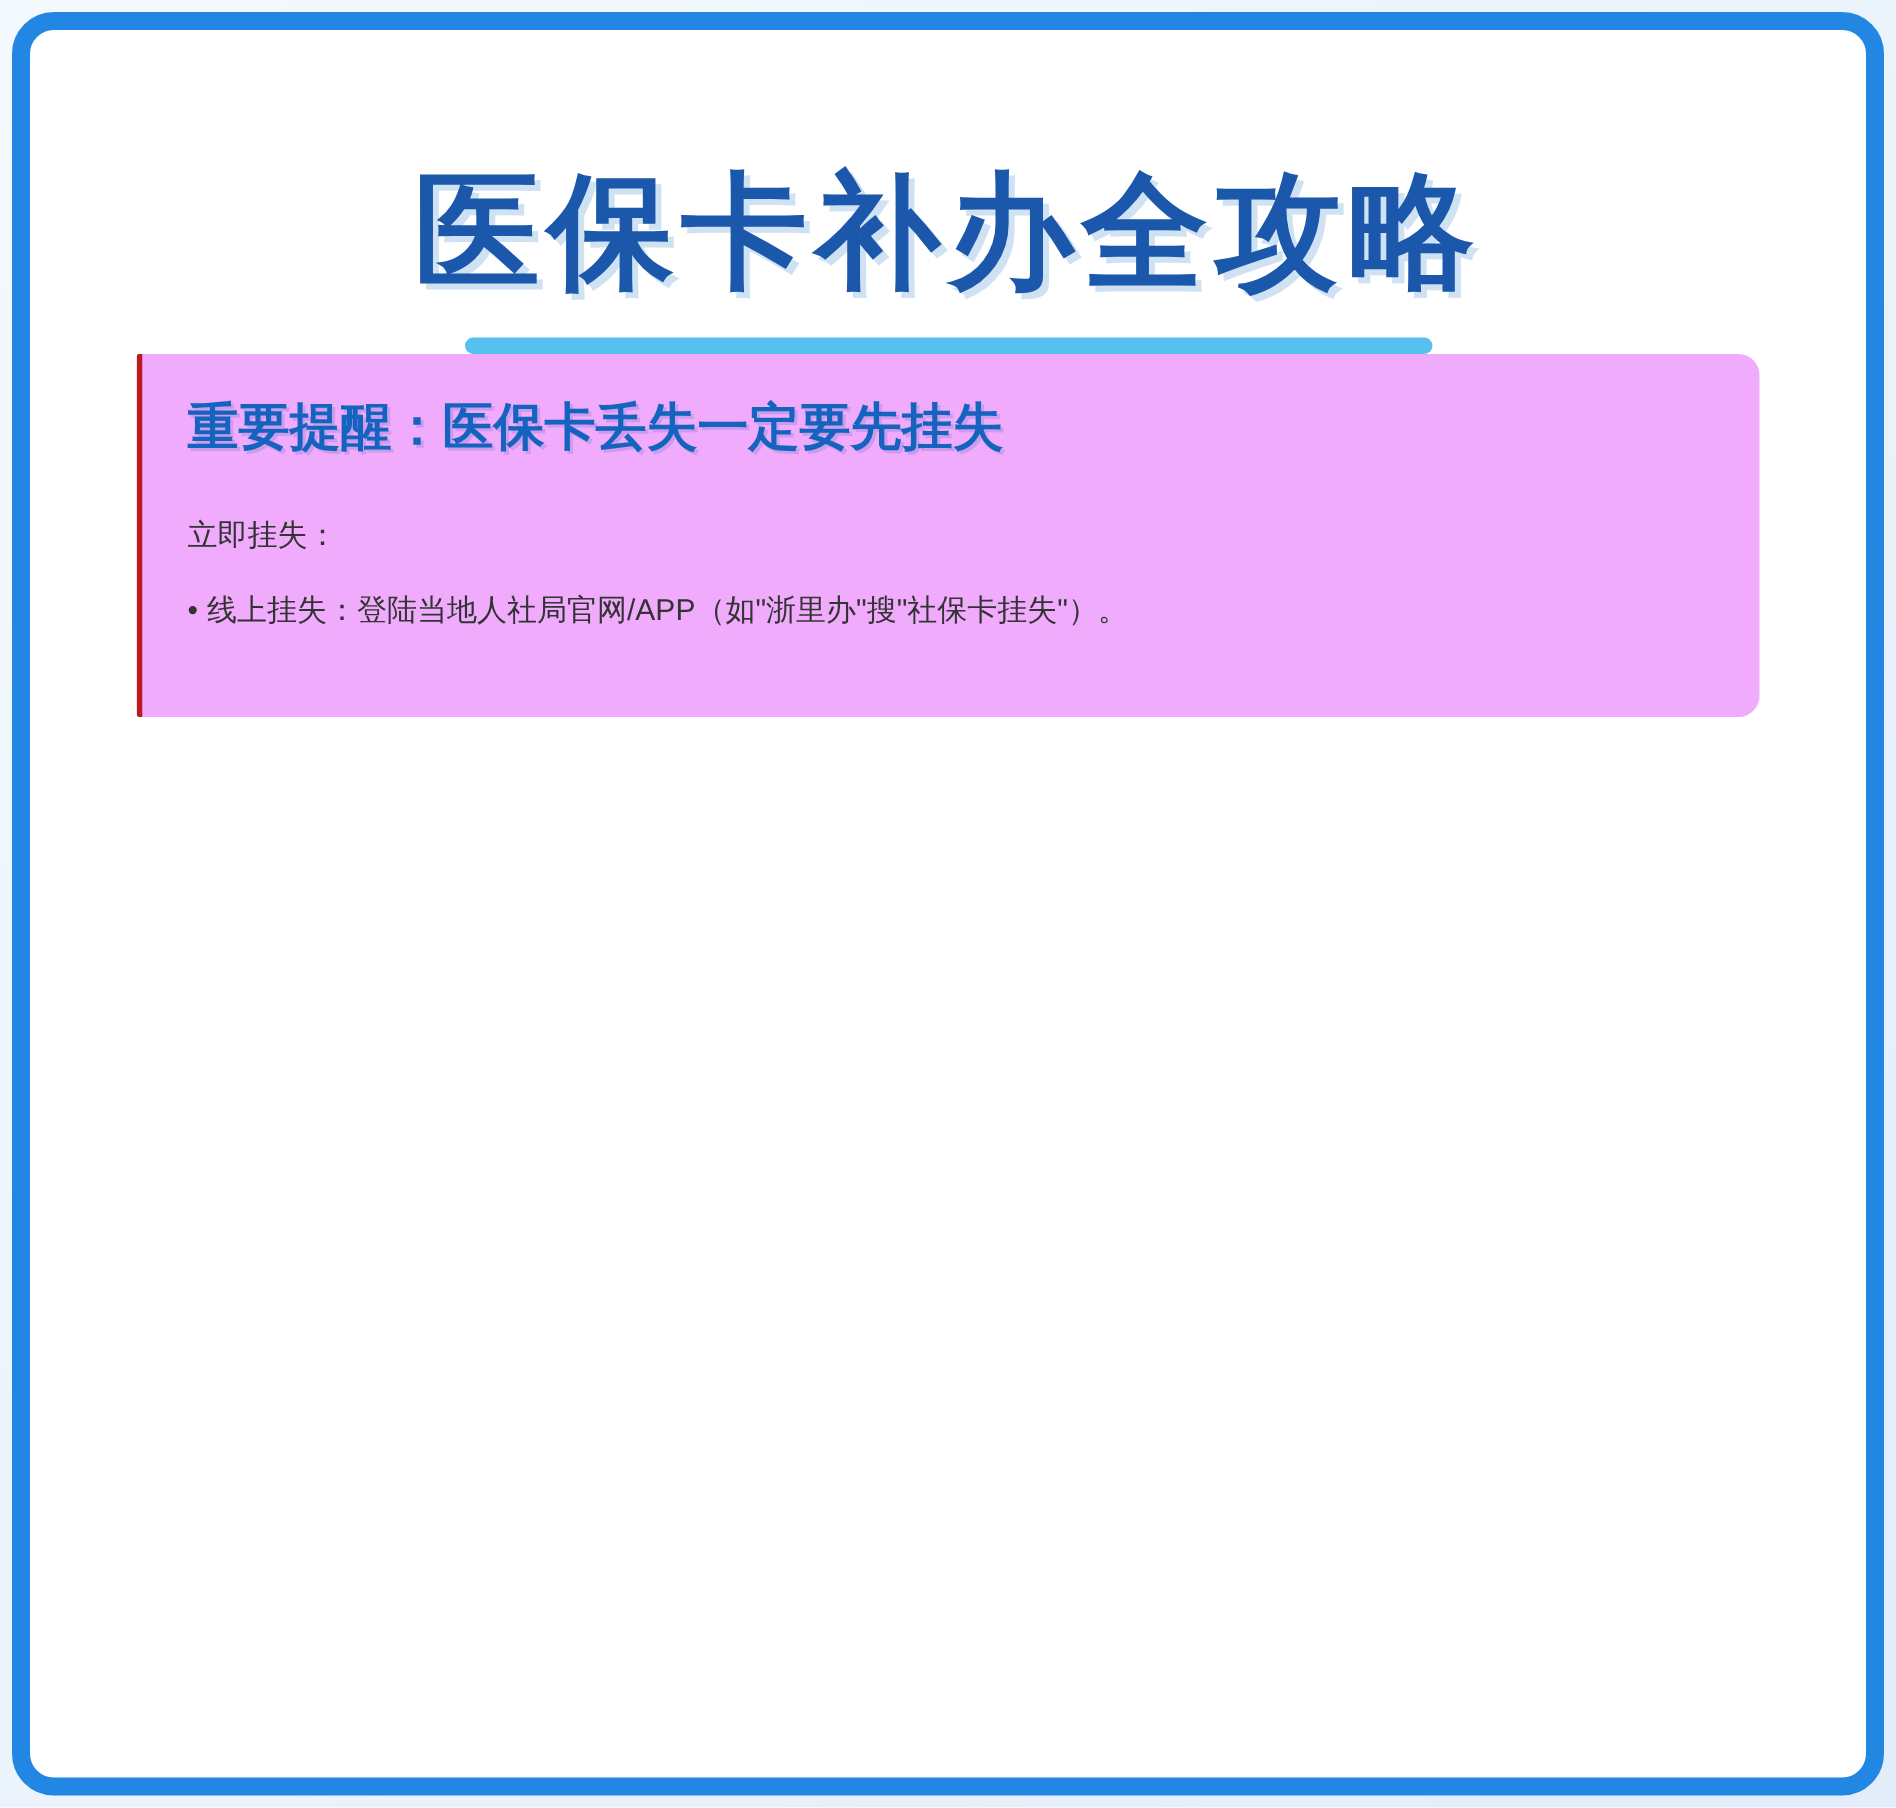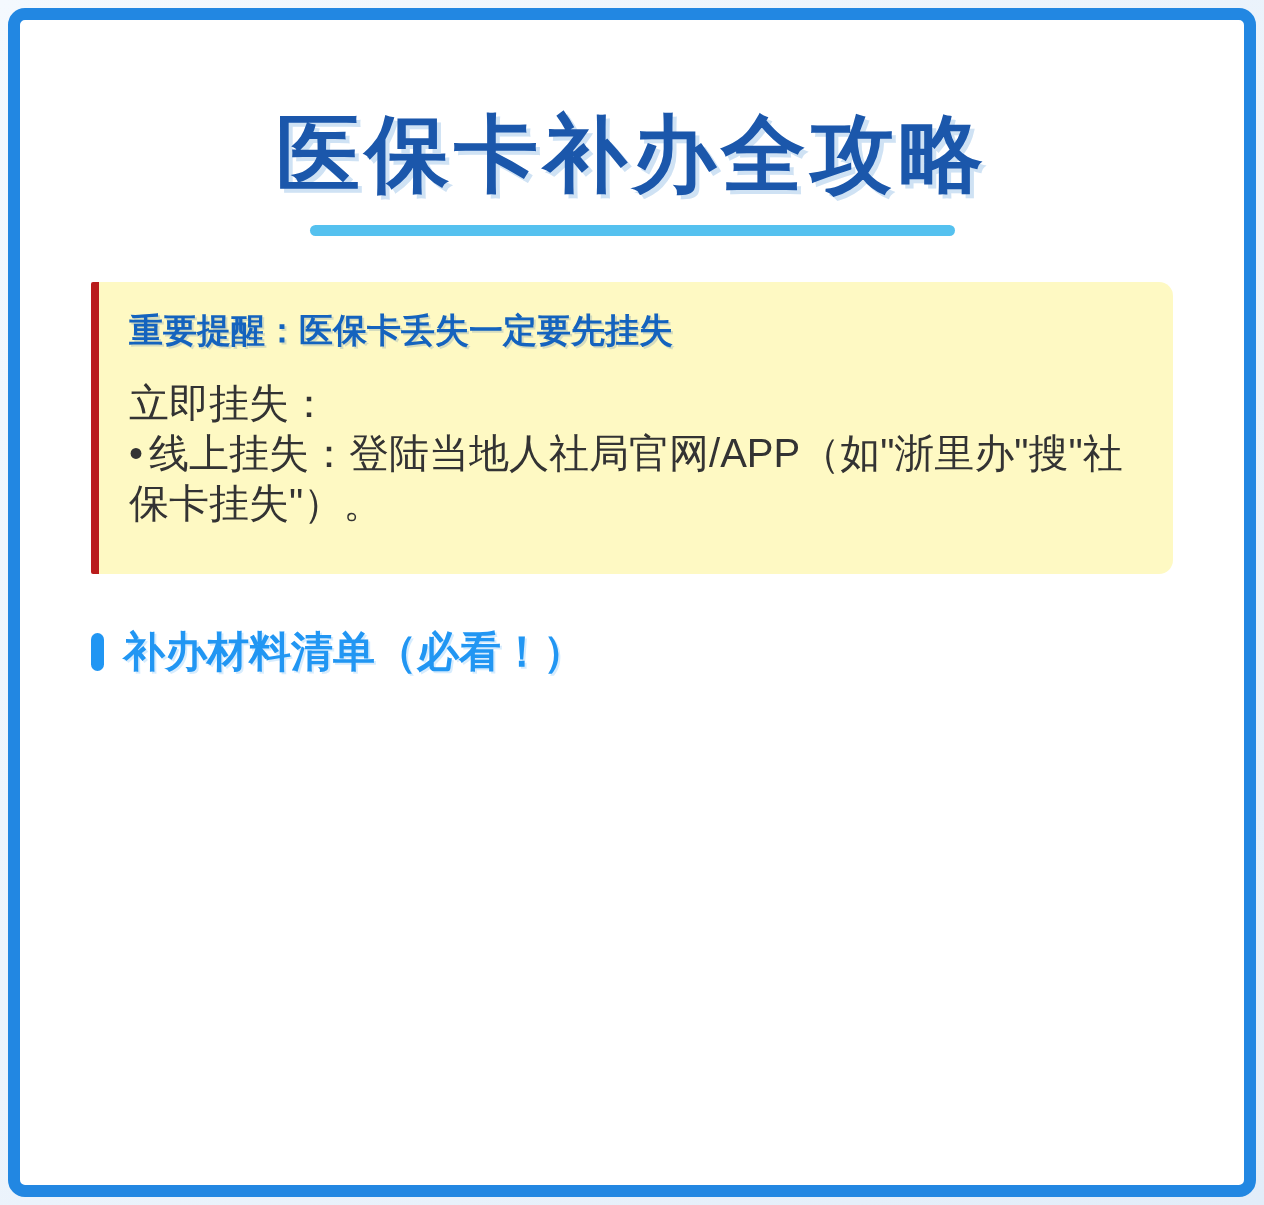--- a/index.html
+++ b/index.html
@@ -14,21 +14,21 @@
   .canvas {
     position: relative;
     width: 1264px;
     height: 1205px;
   }
   .card {
     position: absolute;
     left: 8px; top: 8px; right: 8px; bottom: 8px;
     background: #ffffff;
     border: 12px solid #2287e2;
-    border-radius: 17px;
+    border-radius: 28px;
     padding: 0 71px;
   }
   .page-title {
     margin-top: 86px;
     text-align: center;
     font-size: 84px;
     line-height: 1.15;
     font-weight: 800;
     color: #1b57ab;
     letter-spacing: 5px;
@@ -36,35 +36,34 @@
     white-space: nowrap;
   }
   .title-underline {
     width: 645px;
     height: 11px;
     margin: 22px auto 0 auto;
     border-radius: 6px;
     background: #55c1ef;
   }
   .reminder-box {
-    margin-top: 46px;
-    background: #fef9c3;
-    border-left: 8px solid #b91c1c;
+    background: #f0abfc;
+    border-left: 4px solid #b91c1c;
     border-radius: 2px 14px 14px 2px;
     padding: 26px 30px 46px 30px;
   }
   .reminder-heading {
     font-size: 34px;
     font-weight: 800;
     color: #1463be;
     margin-bottom: 24px;
     text-shadow: 2px 2px 0 rgba(27, 87, 171, 0.18);
   }
   .reminder-body {
-    font-size: 40px;
+    font-size: 20px;
     line-height: 50px;
     color: #333333;
   }
   .reminder-body div { margin: 0; }
   .bullet-marker { margin-right: 6px; }
   .section-head {
     margin-top: 50px;
     display: flex;
     align-items: center;
   }
@@ -109,22 +108,18 @@
     <div class="reminder-box">
       <div class="reminder-heading">重要提醒：医保卡丢失一定要先挂失</div>
       <div class="reminder-body">
         <div>立即挂失：</div>
         <div>
           <span class="bullet-marker">•</span><span>线上挂失：登陆当地人社局官网/APP（如"浙里办"搜"社保卡挂失"）。</span>
         </div>
       </div>
     </div>
 
-    <div class="section-head">
-      <div class="accent-bar"></div>
-      <div class="section-title">补办材料清单（必看！）</div>
-    </div>
 
     <div class="materials">
     </div>
 
   </div>
 </div>
 
 </body></html>

